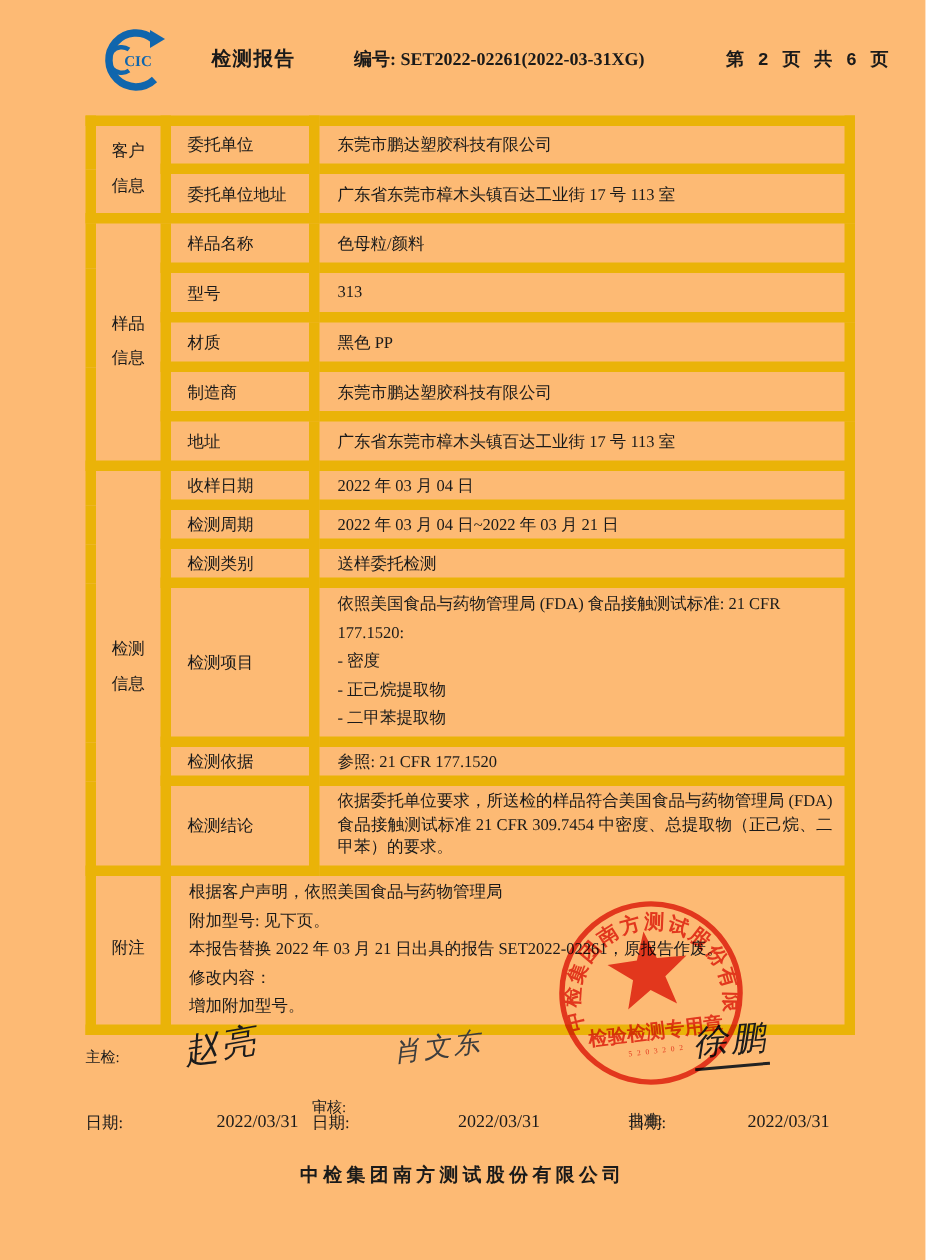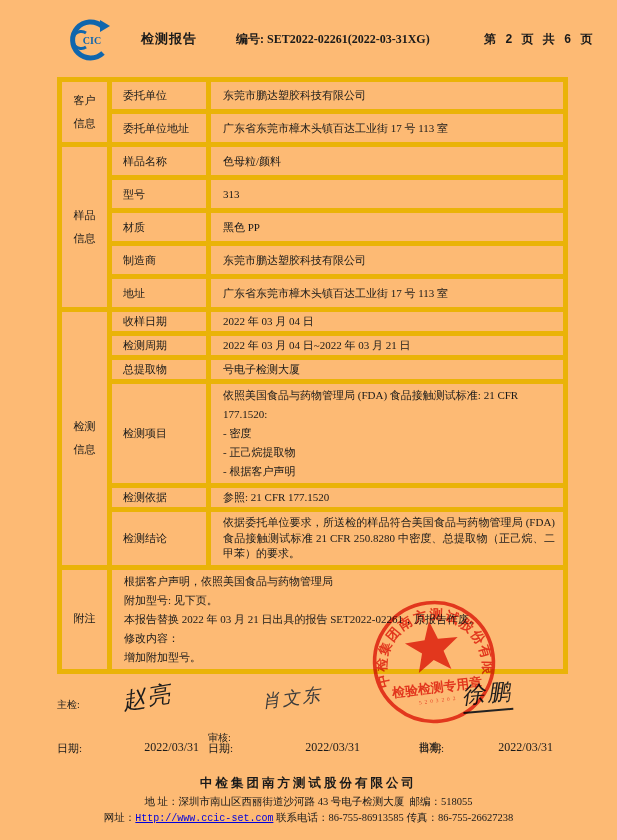--- a/index.html
+++ b/index.html
@@ -7,21 +7,21 @@
   .page { position:relative; width:617px; height:840px; background:#fdba74; overflow:hidden; }
 
   
   .hdr-logo { position:absolute; left:62px; top:16px; width:56px; height:48px; }
   .hdr-title { position:absolute; left:141px; top:30px; font-size:13px; font-weight:bold; letter-spacing:1px; }
   .hdr-no { position:absolute; left:236px; top:31px; font-size:12px; font-weight:bold; }
   .hdr-page { position:absolute; left:484px; top:31px; font-size:12px; font-weight:bold; letter-spacing:1px;font-family:Liberation Mono, monospace; }
 
   
   .report-table { position:absolute; left:57px; top:77px; width:506px; border-collapse:collapse; table-layout:fixed; }
-  .report-table td { border:5px solid #eab308; font-size:11px; color:#1a1a1a; padding:2px 8px; vertical-align:middle; }
+  .report-table td { border:7px solid #eab308; font-size:11px; color:#1a1a1a; padding:2px 8px; vertical-align:middle; }
   td.grp { text-align:center; white-space:pre-line; line-height:2.1; padding:2px 3px; }
   td.lbl { padding-left:11px; }
   td.val { padding-left:12px; }
   td.multi { line-height:19px; vertical-align:middle; }
   td.just { line-height:15.5px; text-align:justify; padding-top:3px; padding-bottom:3px; }
 
   
   .abs { position:absolute; }
   .sig-label { font-size:10px; }
   .date-label { font-size:11px; }
@@ -103,40 +103,40 @@
         <td class="grp" rowspan="6">检测
 信息</td>
         <td class="lbl">收样日期</td>
         <td class="val">2022 年 03 月 04 日</td>
       </tr>
       <tr style="height:23px">
         <td class="lbl">检测周期</td>
         <td class="val">2022 年 03 月 04 日~2022 年 03 月 21 日</td>
       </tr>
       <tr style="height:24px">
-        <td class="lbl">总提取物</td>
-        <td class="val">号电子检测大厦</td>
+        <td class="lbl">检测类别</td>
+        <td class="val">送样委托检测</td>
       </tr>
       <tr style="height:96px">
         <td class="lbl">检测项目</td>
         <td class="val multi">
           <div>依照美国食品与药物管理局 (FDA) 食品接触测试标准: 21 CFR</div>
           <div>177.1520:</div>
           <div>- 密度</div>
           <div>- 正己烷提取物</div>
-          <div>- 根据客户声明</div>
+          <div>- 二甲苯提取物</div>
         </td>
       </tr>
       <tr style="height:23px">
         <td class="lbl">检测依据</td>
         <td class="val">参照: 21 CFR 177.1520</td>
       </tr>
       <tr style="height:47px">
         <td class="lbl">检测结论</td>
-        <td class="val just">依据委托单位要求，所送检的样品符合美国食品与药物管理局 (FDA) 食品接触测试标准 21 CFR 250.8280 中密度、总提取物（正己烷、二甲苯）的要求。</td>
+        <td class="val just">依据委托单位要求，所送检的样品符合美国食品与药物管理局 (FDA) 食品接触测试标准 21 CFR 309.7454 中密度、总提取物（正己烷、二甲苯）的要求。</td>
       </tr>
 
       <tr style="height:95px">
         <td class="grp">附注</td>
         <td class="val multi" colspan="2">
           <div>根据客户声明，依照美国食品与药物管理局</div>
           <div>附加型号: 见下页。</div>
           <div>本报告替换 2022 年 03 月 21 日出具的报告 SET2022-02261，原报告作废。</div>
           <div>修改内容：</div>
           <div>增加附加型号。</div>
@@ -167,20 +167,14 @@
       <text font-size="13" font-weight="bold" fill="#e23b2e" letter-spacing="1.5" font-family="Liberation Serif, serif">
         <textPath href="#rp" startOffset="1">中检集团南方测试股份有限公司</textPath>
       </text>
       <polygon fill="#e23b2e" points="61,21 67.5,39.1 86.7,39.7 71.5,51.4 76.9,69.8 61,59 45.1,69.8 50.5,51.4 35.3,39.7 54.5,39.1"></polygon>
       <text x="61" y="90" text-anchor="middle" font-size="12.5" font-weight="bold" fill="#e23b2e" font-family="Liberation Serif, serif">检验检测专用章</text>
       <text x="61" y="100" text-anchor="middle" font-size="5" fill="#e23b2e" letter-spacing="3" font-family="Liberation Serif, serif">5203202</text>
     </svg>
   </div>
 
   <div class="foot-company">中检集团南方测试股份有限公司</div>
-  <div class="foot-line foot-line2">
-    <span>地  址：</span><span>深圳市南山区西丽街道沙河路 43 号电子检测大厦</span>&nbsp;&nbsp;<span>邮编：</span><span>518055</span>
-  </div>
-  <div class="foot-line foot-line3">
-    <span>网址：</span><a href="#" class="foot-url">Http://www.ccic-set.com</a>&nbsp;<span>联系电话：</span><span>86-755-86913585</span>&nbsp;<span>传真：</span><span>86-755-26627238</span>
-  </div>
 
 </div>
 
 </body></html>

